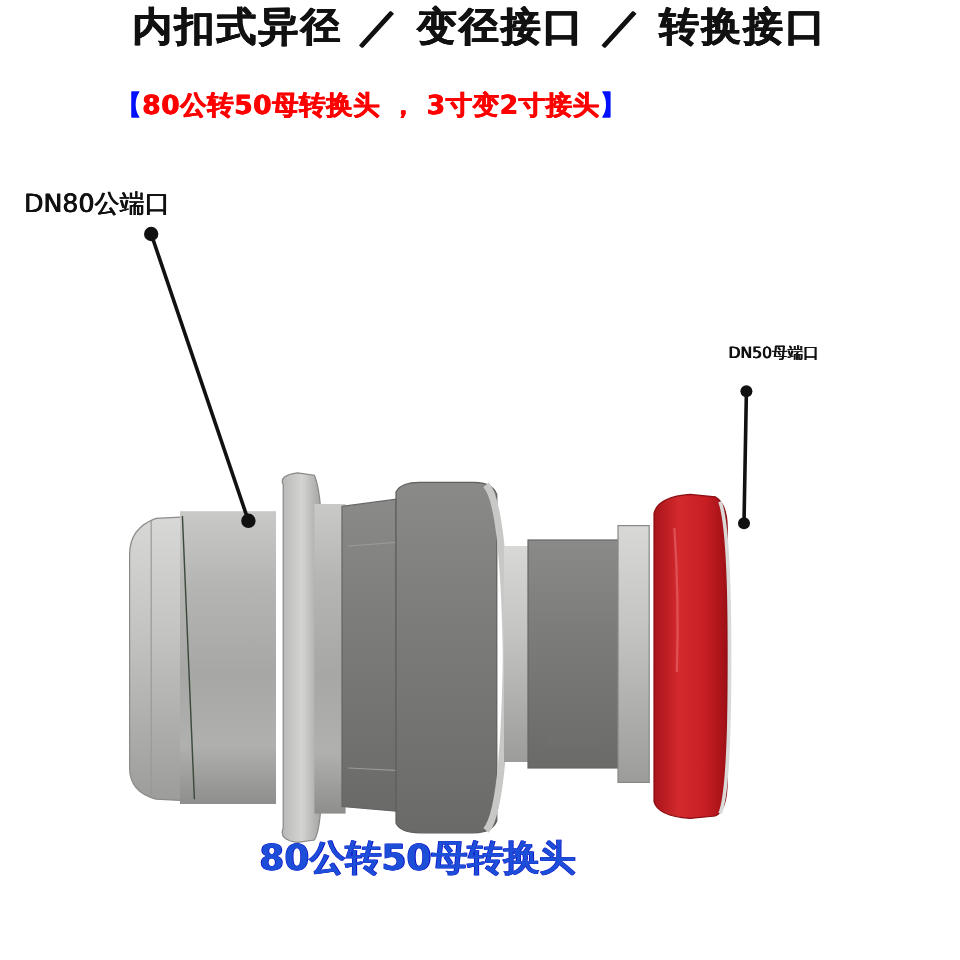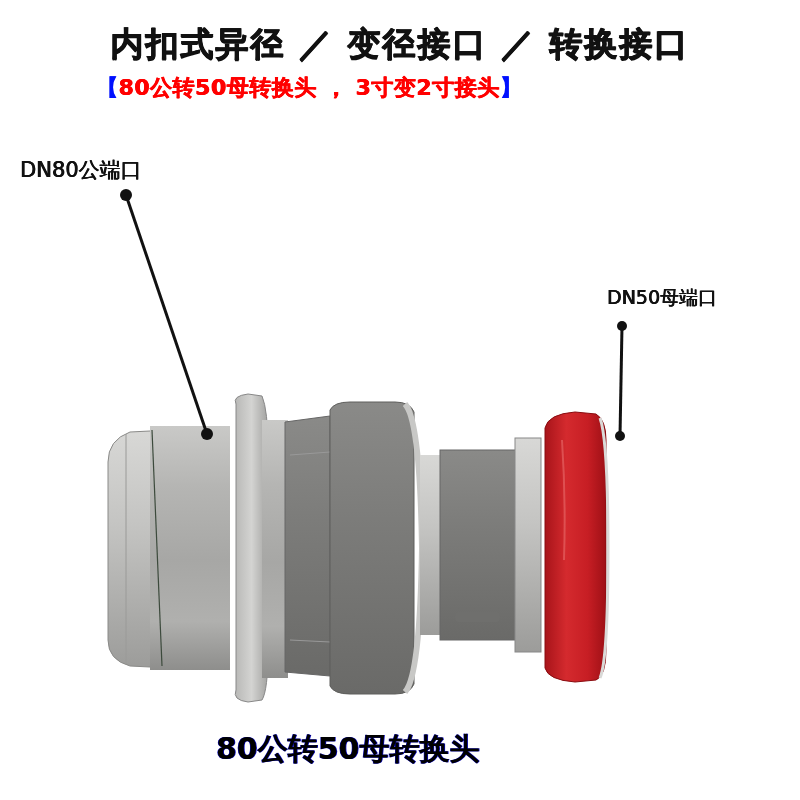--- a/index.html
+++ b/index.html
@@ -1,29 +1,29 @@
 <!DOCTYPE html>
 <html><head>
   <meta charset="utf-8">
   <style>
     html, body { margin: 0; padding: 0; }
     body { width: 800px; height: 800px; background: #ffffff; position: relative; overflow: hidden;
       font-family: "DejaVu Sans", sans-serif; }
-    .title { position: absolute; left: 0; width: 800px; top: 22px; text-align: center;
+    .title { position: absolute; left: 0; width: 800px; top: 0; text-align: center;
       font-size: 33px; font-weight: 900; color: #111; letter-spacing: 2px;
       text-shadow: 0.6px 0 0 #111, -0.6px 0 0 #111, 0 0.6px 0 #111; }
     .subtitle { position: absolute; left: 96px; top: 73px; font-size: 22px; font-weight: 900;
       color: #ff0000; letter-spacing: 0.5px; text-shadow: 0.5px 0 0 #ff0000, -0.3px 0 0 #ff0000; white-space: nowrap; text-align: center; }
     .subtitle .br { color: #0010ff; text-shadow: 0.5px 0 0 #0010ff; }
     .label { position: absolute; font-weight: 400; color: #111; white-space: nowrap;
       text-shadow: 0.5px 0 0 #111, -0.3px 0 0 #111; }
     .label-80 { left: 20px; top: 156px; font-size: 21px; }
-    .label-50 { left: 607px; top: 285px; font-size: 19px; }
-    .bottom { position: absolute; left: 216px; top: 729px; font-size: 30px; font-weight: 900;
-      color: #000000; white-space: nowrap; text-shadow: 0.7px 0 0 #0a0ac8, -0.5px 0 0 #0a0ac8; text-align: center; }
+    .label-50 { left: 607px; top: 285px; font-size: 13px; }
+    .bottom { position: absolute; left: 216px; top: 695px; font-size: 30px; font-weight: 900;
+      color: #1d4ed8; white-space: nowrap; text-shadow: 0.7px 0 0 #0a0ac8, -0.5px 0 0 #0a0ac8; text-align: center; }
     svg.product { position: absolute; left: 0; top: 0; }
   </style>
 </head>
 <body>
 
 <div class="title">内扣式异径 ／ 变径接口 ／ 转换接口</div>
 
 <div class="subtitle"><span class="br">【</span><span>80公转50母转换头 ， 3寸变2寸接头</span><span class="br">】</span></div>
 
 <div class="label label-80">DN80公端口</div>

